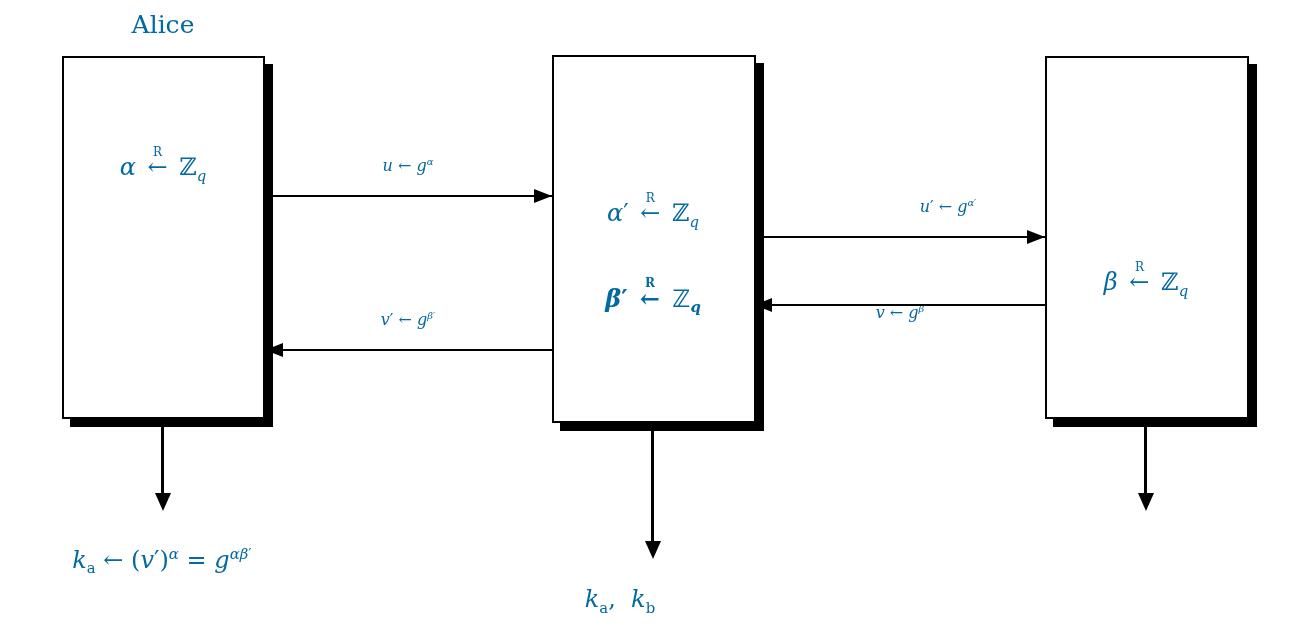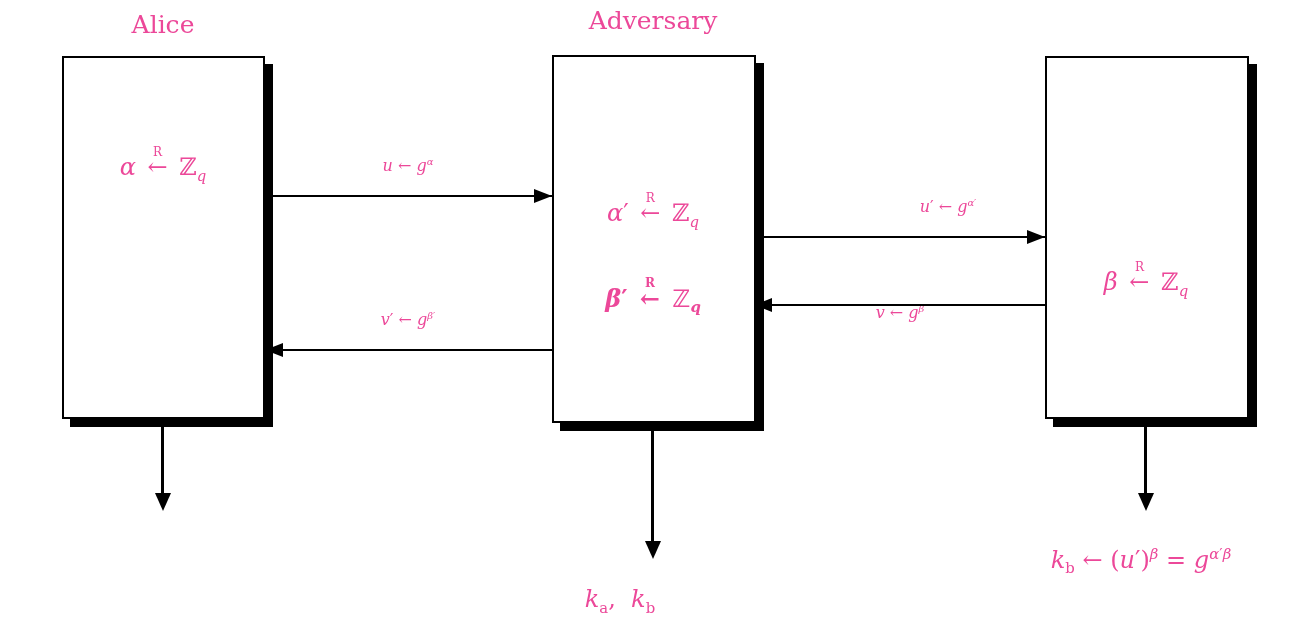--- a/index.html
+++ b/index.html
@@ -1,17 +1,17 @@
 <!DOCTYPE html>
 <html><head>
 <meta charset="utf-8">
 <style>
   html,body{margin:0;padding:0;background:#ffffff;}
   .canvas{
-    position:relative;width:1310px;height:628px;background:#ffffff;color:#ec4899;
+    position:relative;width:1310px;height:628px;background:#ffffff;color:#0369a1;
     font-family:"DejaVu Serif","DejaVu Sans","Liberation Serif",serif;
     overflow:hidden;
   }
   .box{position:absolute;border:2px solid #000;background:#fff;box-shadow:8px 8px 0 #000;}
   .box-title{position:absolute;transform:translateX(-50%);font-size:25px;white-space:nowrap;}
   .formula{position:absolute;transform:translate(-50%,-50%);font-size:24px;white-space:nowrap;}
   .msg-label{position:absolute;transform:translateX(-50%);font-size:16px;white-space:nowrap;}
   .out-label{position:absolute;transform:translate(-50%,-50%);font-size:24px;white-space:nowrap;}
   .hline{position:absolute;height:2px;background:#000;}
   .vline{position:absolute;width:3px;background:#000;}
@@ -24,21 +24,20 @@
   i{font-style:italic;}
   sup{font-size:0.62em;}
   sub{font-size:0.62em;}
 </style>
 </head>
 <body>
 
 <div class="canvas">
 
   <div class="box-title" style="left:163px;top:10px;">Alice</div>
-  <div class="box-title" style="left:653px;top:6px;">Adversary</div>
   <div class="box-title" style="left:1146px;top:16px;margin-top:48px;">Bob</div>
 
   <div class="box" style="left:62px;top:56px;width:199px;height:359px;"></div>
   <div class="box" style="left:552px;top:55px;width:200px;height:364px;"></div>
   <div class="box" style="left:1045px;top:56px;width:200px;height:359px;"></div>
 
   <div class="formula" style="left:163px;top:169px;"><i>α</i> <span class="xarr"><span class="xr">R</span>←</span> ℤ<sub><i>q</i></sub></div>
   <div class="formula" style="left:653px;top:215px;"><i>α</i>′ <span class="xarr"><span class="xr">R</span>←</span> ℤ<sub><i>q</i></sub></div>
   <div class="formula" style="left:653px;top:300px;font-weight:bold;"><i>β</i>′ <span class="xarr"><span class="xr">R</span>←</span> ℤ<sub><i>q</i></sub></div>
   <div class="formula" style="left:1146px;top:284px;"><i>β</i> <span class="xarr"><span class="xr">R</span>←</span> ℤ<sub><i>q</i></sub></div>
@@ -64,26 +63,26 @@
   <div>
     <div class="msg-label" style="left:408px;top:310px;text-align:right;"><i>v</i>′ ← <i>g</i><sup><i>β</i>′</sup></div>
     <div class="hline" style="left:265px;top:349px;width:289px;"></div>
     <div class="head-l" style="left:265px;top:343px;"></div>
   </div>
 
   <div>
     <div class="vline" style="left:161px;top:419px;height:74px;"></div>
     <div class="head-d" style="left:155px;top:493px;"></div>
   </div>
+  <div class="out-label" style="left:162px;top:561px;"><i>k</i><sub>a</sub> ← (<i>v</i>′)<sup><i>α</i></sup> = <i>g</i><sup><i>αβ</i>′</sup></div>
 
   <div>
     <div class="vline" style="left:651px;top:423px;height:118px;"></div>
     <div class="head-d" style="left:645px;top:541px;"></div>
   </div>
   <div class="out-label" style="left:620px;top:601px;"><i>k</i><sub>a</sub>,&nbsp; <i>k</i><sub>b</sub></div>
 
   <div>
     <div class="vline" style="left:1144px;top:419px;height:74px;"></div>
     <div class="head-d" style="left:1138px;top:493px;"></div>
   </div>
-  <div class="out-label" style="left:1141px;top:561px;"><i>k</i><sub>b</sub> ← (<i>u</i>′)<sup><i>β</i></sup> = <i>g</i><sup><i>α</i>′<i>β</i></sup></div>
 
 </div>
 
 </body></html>

